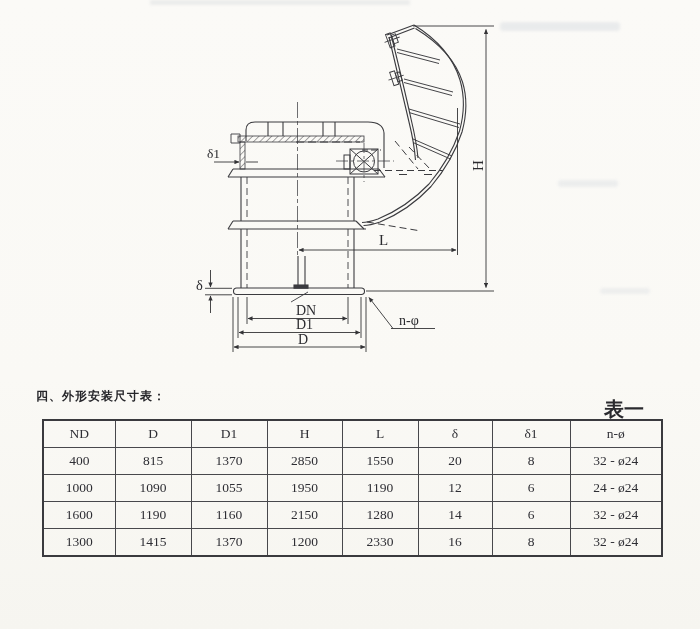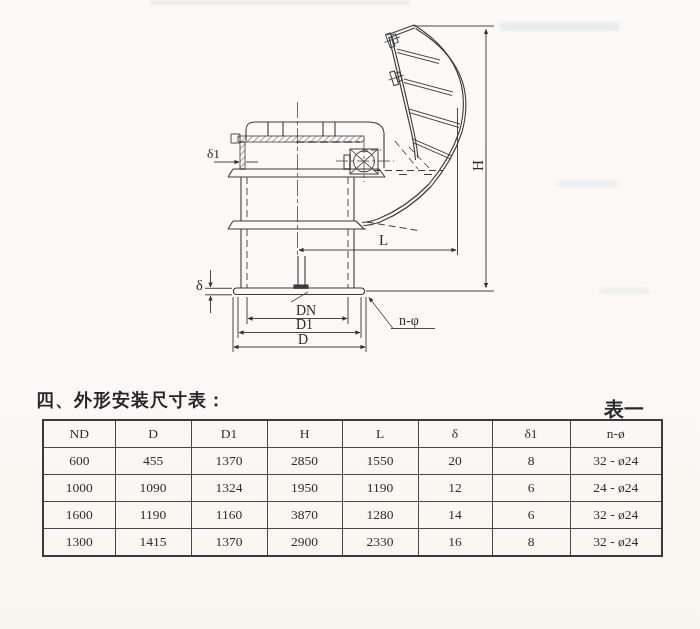--- a/index.html
+++ b/index.html
@@ -10,21 +10,21 @@
     position:relative;overflow:hidden;
     color:#2c2c30;
   }
   .page{
     position:absolute;inset:0;
     background:linear-gradient(180deg,#fbfaf7 0%,#faf9f5 60%,#f6f5f0 100%);
   }
   .drawing-wrap{position:absolute;left:0;top:0;width:700px;height:388px;}
   .section-title{
     position:absolute;left:36px;top:388px;
-    font-size:18px;font-weight:600;letter-spacing:1px;color:#26262a;
+    font-size:12px;font-weight:600;letter-spacing:1px;color:#26262a;
   }
   .table-tag{
     position:absolute;left:604px;top:396px;
     font-size:20px;font-weight:600;color:#2a2a2e;
   }
   table.dim-table{
     position:absolute;left:42px;top:419px;
     width:619px;border-collapse:collapse;table-layout:fixed;
     font-size:13.5px;color:#2e2e34;
     border:2px solid #3a3a3e;
@@ -227,54 +227,54 @@
           <th>D1</th>
           <th>H</th>
           <th>L</th>
           <th>δ</th>
           <th>δ1</th>
           <th>n-ø</th>
         </tr>
     </thead>
     <tbody id="tbody-rows">
         <tr>
-          <td>600</td>
-          <td>455</td>
+          <td>400</td>
+          <td>815</td>
           <td>1370</td>
           <td>2850</td>
           <td>1550</td>
           <td>20</td>
           <td>8</td>
           <td>32 - ø24</td>
         </tr>
         <tr>
           <td>1000</td>
           <td>1090</td>
-          <td>1324</td>
+          <td>1055</td>
           <td>1950</td>
           <td>1190</td>
           <td>12</td>
           <td>6</td>
           <td>24 - ø24</td>
         </tr>
         <tr>
           <td>1600</td>
           <td>1190</td>
           <td>1160</td>
-          <td>3870</td>
+          <td>2150</td>
           <td>1280</td>
           <td>14</td>
           <td>6</td>
           <td>32 - ø24</td>
         </tr>
         <tr>
           <td>1300</td>
           <td>1415</td>
           <td>1370</td>
-          <td>2900</td>
+          <td>1200</td>
           <td>2330</td>
           <td>16</td>
           <td>8</td>
           <td>32 - ø24</td>
         </tr>
       </tbody>
   </table>
 
 </div>
 

